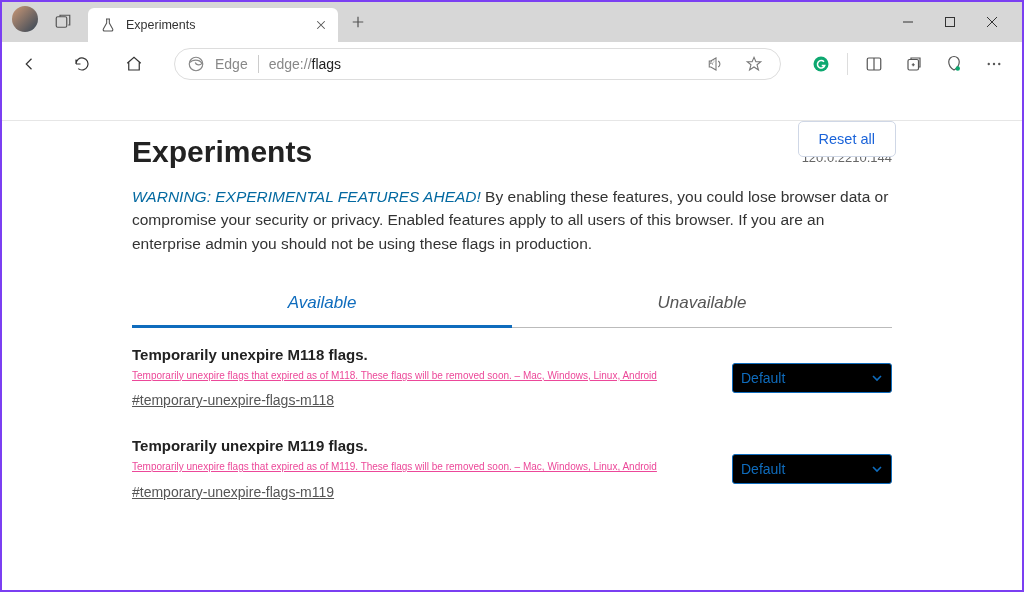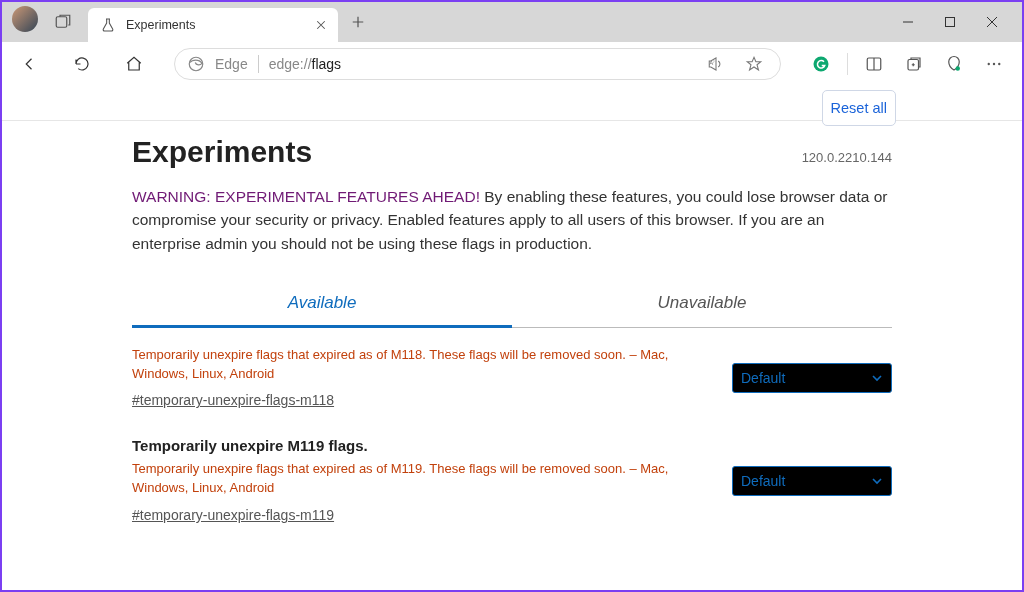--- a/index.html
+++ b/index.html
@@ -37,37 +37,37 @@
 
 
 .page { height: calc(100% - 84px); overflow:auto; }
 .searchbar-row { display:flex; align-items:center; justify-content:center; padding:16px 0 18px 0; position:relative; border-bottom:1px solid #e6e6e6;}
 .searchbox { width:445px; height:42px; background:#f2f2f2; border:1px solid #bbb; outline:2px solid #4a6de0; outline-offset:1px; border-radius:3px; display:flex; align-items:center; padding:0 10px; gap:8px; position:relative;}
 .searchbox svg { width:18px; height:18px; color:#555;}
 .searchbox input { flex:1; border:none; outline:none; background:transparent; font-size:15px; color:#333; }
 .searchbox input::placeholder { color:#777; }
 .caret { width:1px; height:20px; background:#333; }
 .arrow-anno { position:absolute; left:300px; top:50%; transform:translateY(-50%); pointer-events:none;}
-.reset-btn { position:absolute; right:126px; top:4px; height:36px; padding:0 8px; border:1px solid #cfd7e6; border-radius:5px; background:#fff; color:#1a63d9; font-size:14.5px; display:flex; align-items:center; cursor:pointer;}
+.reset-btn { position:absolute; right:126px; top:35px; height:36px; padding:0 20px; border:1px solid #cfd7e6; border-radius:5px; background:#fff; color:#1a63d9; font-size:14.5px; display:flex; align-items:center; cursor:pointer;}
 
 .content { width: 760px; margin: 0 auto; padding: 14px 0 30px 0;}
 .header-row { display:flex; align-items:baseline; justify-content:space-between; margin-bottom:16px;}
 .h1 { font-size:30px; font-weight:600; color:#222;}
 .version { font-size:13px; color:#666;}
 .warn { font-size:15.5px; color:#333; line-height:1.5; margin-bottom:26px;}
-.warn .red { color:#701a75; }
+.warn .red { color:#0369a1;font-style:italic; }
 
 .tabs { display:flex; border-bottom:1px solid #bbb;font-style:italic; }
 .tabs .tabitem { flex:1; text-align:center; padding:12px 0; font-size:17px; color:#555; cursor:pointer; }
 .tabs .tabitem.active { color:#0f6cbd; border-bottom:3px solid #0f6cbd; margin-bottom:-1px; font-weight:400;}
 
 .flag { display:flex; padding:18px 0 10px 0; gap:20px;}
 .flag-main { flex:1; }
 .flag-title { font-size:15px; font-weight:600; color:#222; margin-bottom:6px;}
-.flag-desc { font-size:13px; color:#c2410c; line-height:1.45; margin-bottom:8px;}
+.flag-desc { font-size:10px; color:#ec4899; line-height:1.45; margin-bottom:8px;text-decoration:underline;}
 .flag-anchor { font-size:14px; color:#555; text-decoration:underline; }
 .flag-select-wrap { align-self:center; }
 .flag-select { width:160px; height:30px; border:1px solid #0f6cbd; color:#0f6cbd; background:#000000; border-radius:3px; padding:0 8px; font-size:14px; display:flex; align-items:center; justify-content:space-between; cursor:pointer;}
 .flag-select svg{ width:12px; height:12px;}
 
 </style>
 </head>
 <body>
 
 <div class="titlebar">
@@ -203,20 +203,21 @@
       <span class="red">WARNING: EXPERIMENTAL FEATURES AHEAD!</span><span> By enabling these features, you could lose browser data or compromise your security or privacy. Enabled features apply to all users of this browser. If you are an enterprise admin you should not be using these flags in production.</span>
     </div>
 
     <div class="tabs">
       <div class="tabitem active">Available</div>
       <div class="tabitem">Unavailable</div>
     </div>
 
     <div class="flag">
       <div class="flag-main">
+        <div class="flag-title">Temporarily unexpire M118 flags.</div>
         <div class="flag-desc">Temporarily unexpire flags that expired as of M118. These flags will be removed soon. – Mac, Windows, Linux, Android</div>
         <a class="flag-anchor">#temporary-unexpire-flags-m118</a>
       </div>
       <div class="flag-select-wrap">
         <div class="flag-select">
           <span>Default</span>
           <svg viewBox="0 0 12 12" fill="none" stroke="#0f6cbd" stroke-width="1.6">
               <path d="M2 4l4 4 4-4"></path>
             </svg>
         </div>

